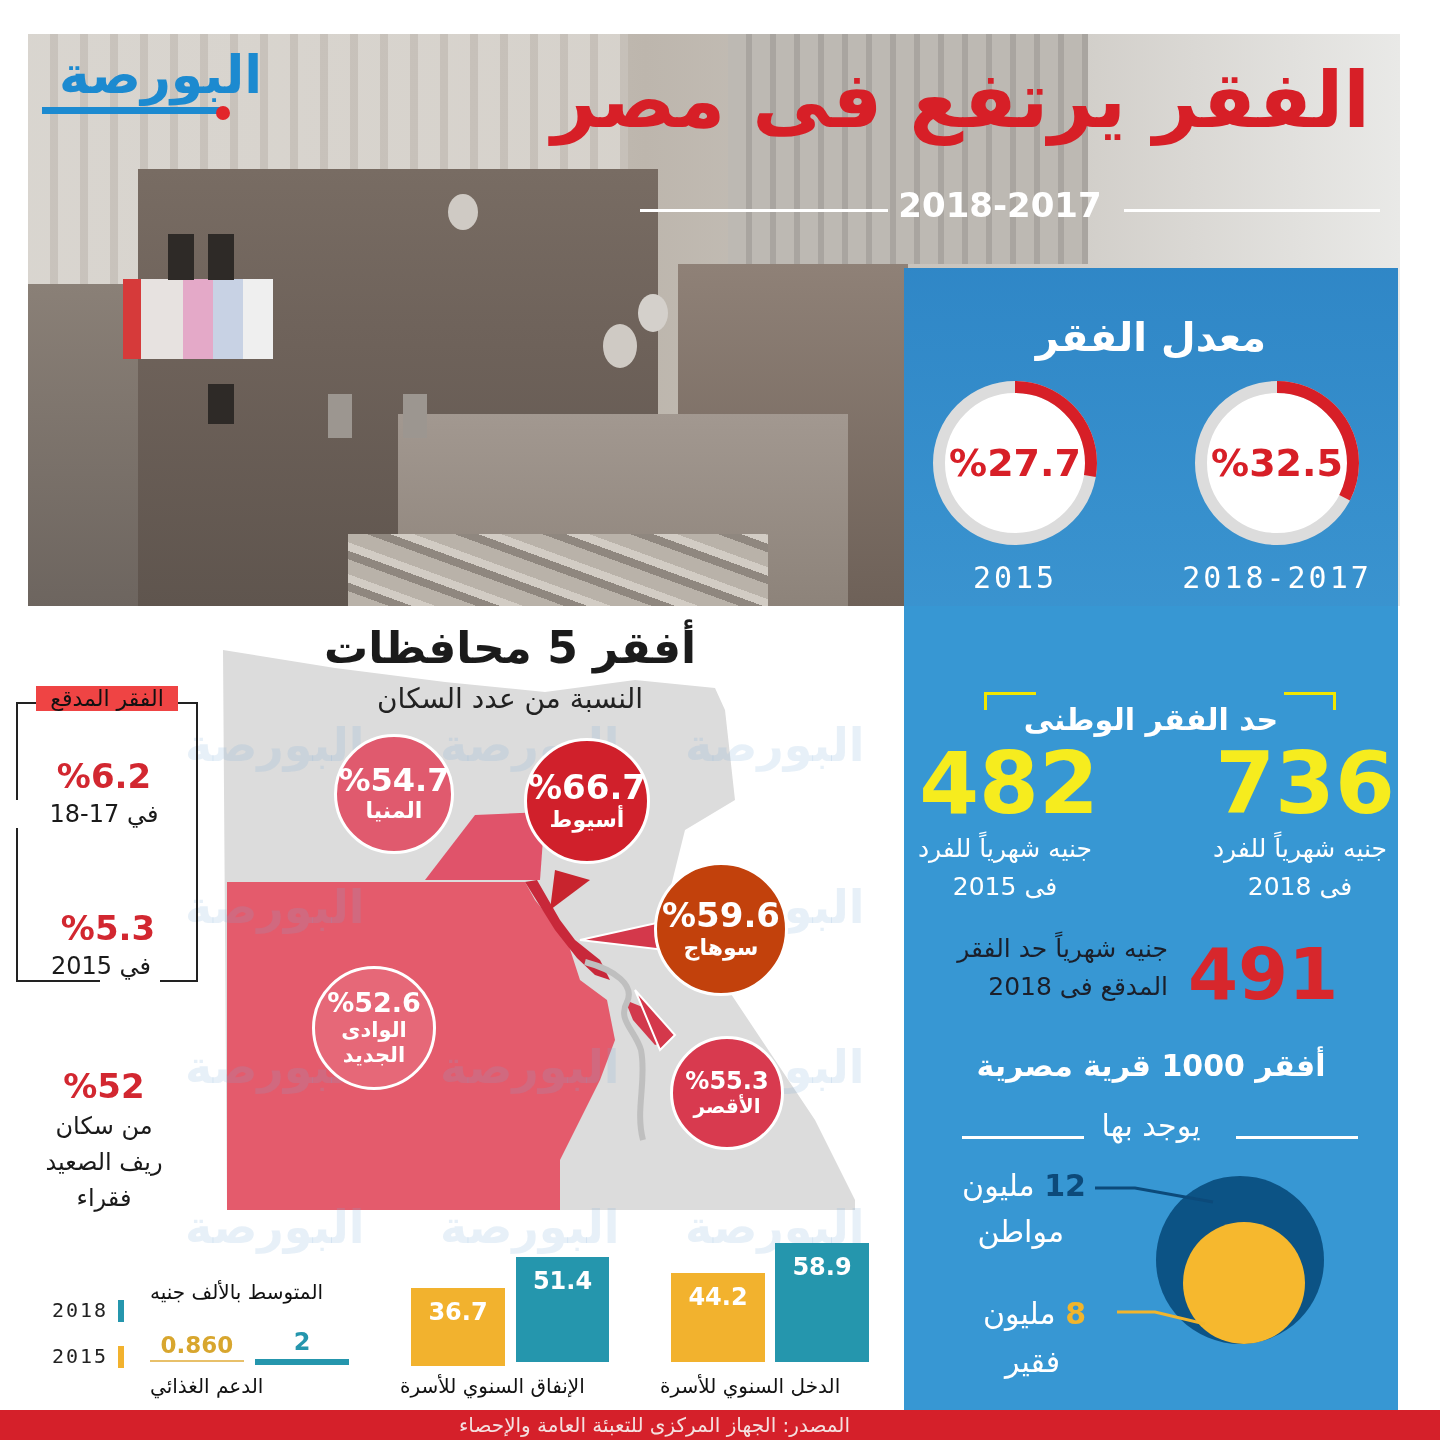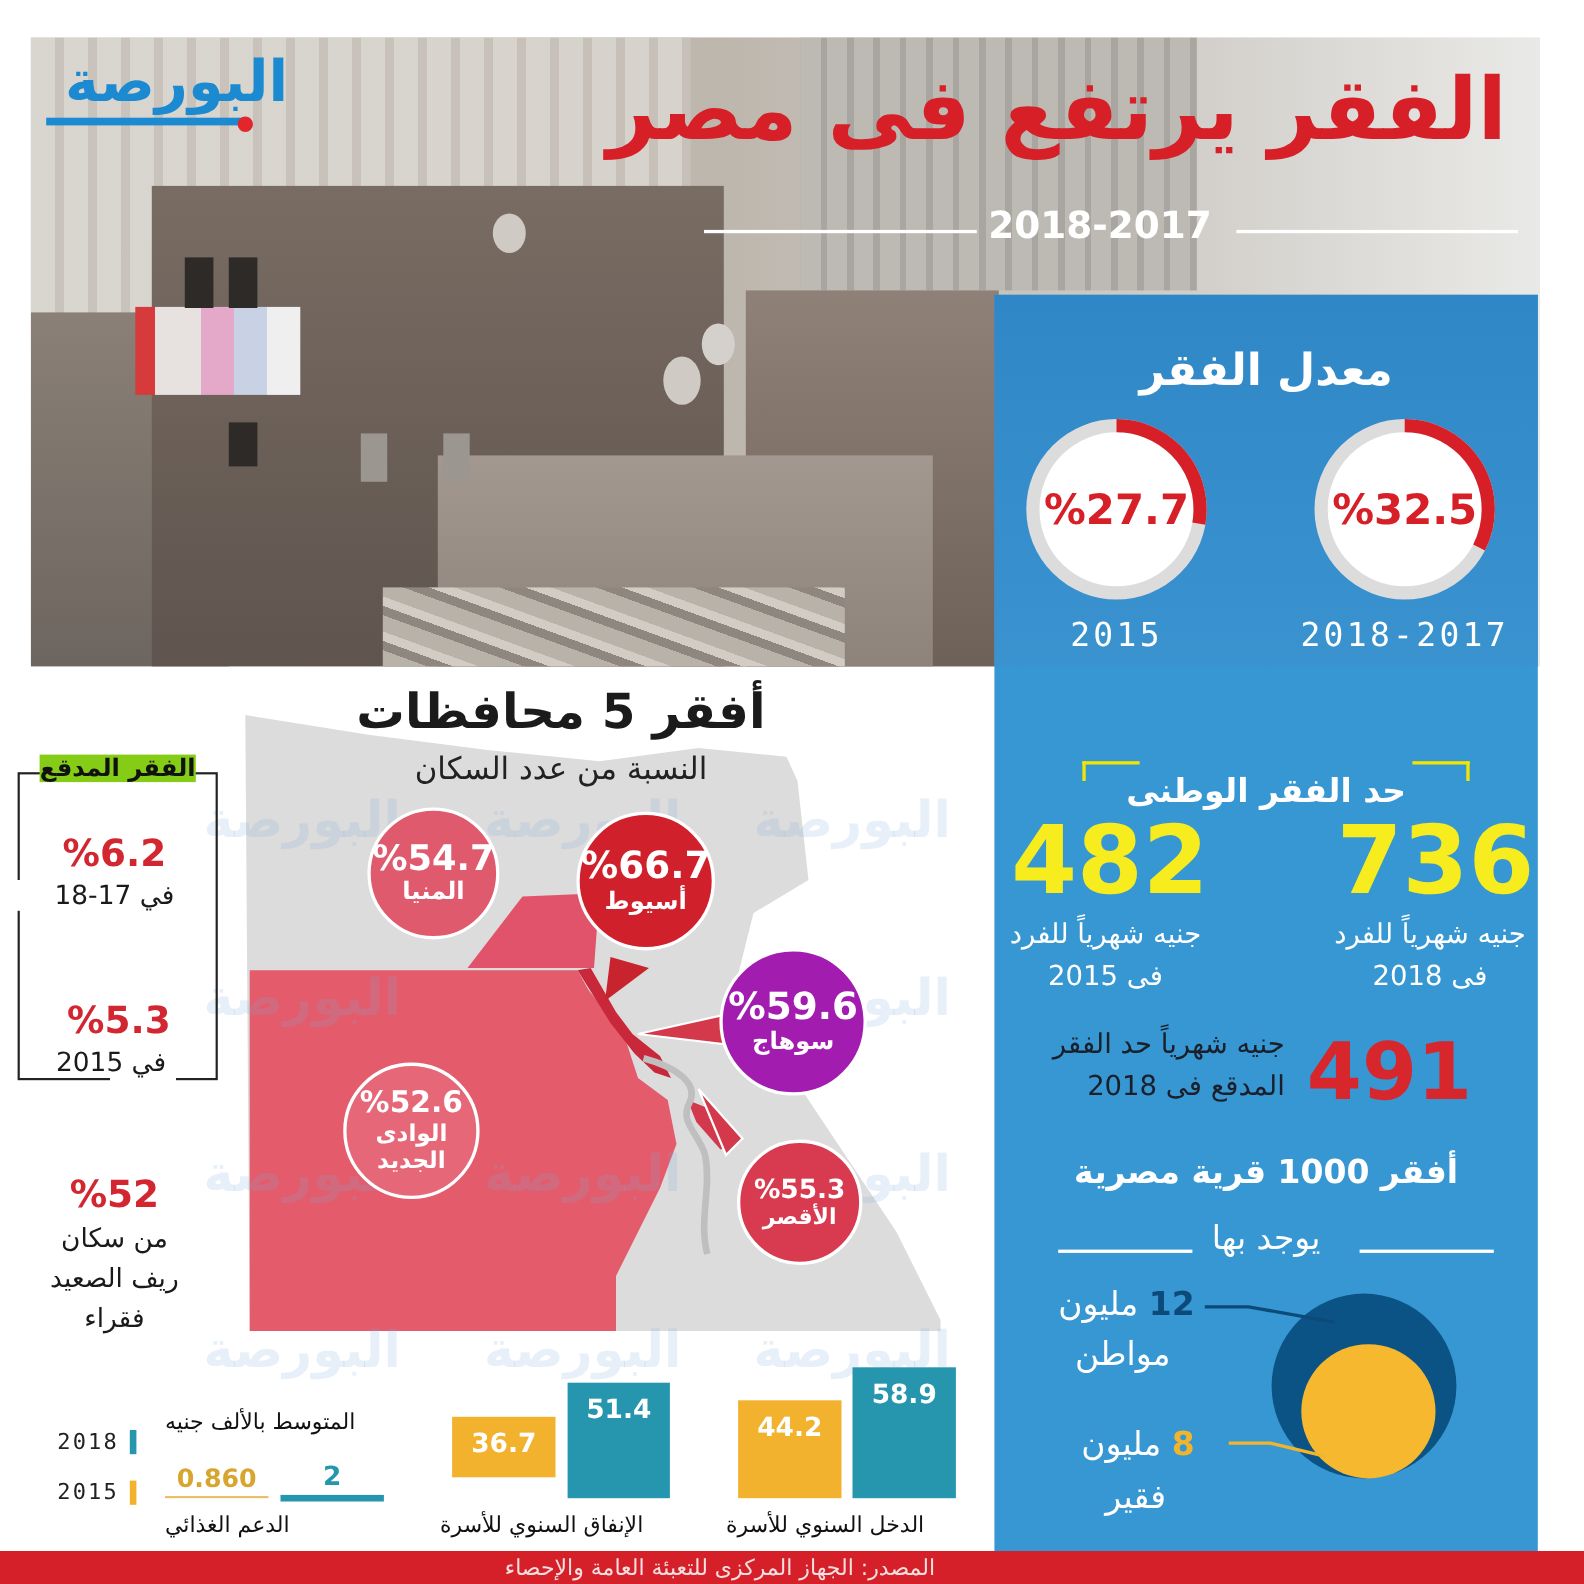--- a/index.html
+++ b/index.html
@@ -72,21 +72,21 @@
   
   .map-title { left: 300px; top: 622px; width: 420px; text-align: center; font-size: 44px; font-weight: bold; color: #1b1b1b; direction: rtl; }
   .map-sub { left: 300px; top: 682px; width: 420px; text-align: center; font-size: 28px; color: #222; direction: rtl; }
 
   .gov-bubble { border-radius: 50%; display: flex; flex-direction: column; align-items: center; justify-content: center; color: #ffffff; text-align: center; }
   .gov-val { font-weight: bold; line-height: 1.1; }
   .gov-name { font-weight: bold; direction: rtl; line-height: 1.2; }
 
   
   .ext-bracket { left: 16px; top: 702px; width: 182px; height: 280px; border: 2px solid #222; }
-  .ext-title { left: 36px; top: 686px; width: 142px; background: #84cc16; text-align: center; font-size: 22px; font-weight: bold; color: #111; direction: rtl; }
+  .ext-title { left: 36px; top: 686px; width: 142px; background: #ef4444; text-align: center; font-size: 22px; font-weight: normal; color: #111; direction: rtl; }
   .ext-val { font-size: 34px; font-weight: bold; color: #d22730; text-align: center; width: 180px; }
   .ext-lbl { font-size: 24px; color: #1a1a1a; text-align: center; width: 180px; direction: rtl; background: #fff; }
 
   
   .bar { position: absolute; }
   .bar-val { position: absolute; top: 10px; width: 100%; text-align: center; color: #ffffff; font-weight: bold; font-size: 24px; }
   .bar-cat { font-size: 20px; font-weight: normal; color: #111; direction: rtl; text-align: left; }
   .legend-year { font-family: "DejaVu Sans Mono", monospace; font-size: 20px; color: #222; letter-spacing: 2px; }
   .legend-swatch { width: 6px; height: 22px; }
 
@@ -226,21 +226,21 @@
   <polygon points="35,30 70,40 30,70" fill="#c8242e"></polygon>
   <polygon points="150,80 145,110 60,100" fill="#d4384b" stroke="#fff" stroke-width="2"></polygon>
   <polygon points="115,150 155,195 140,210" fill="#d4384b" stroke="#fff" stroke-width="2"></polygon>
 </svg>
 
 <div class="abs gov-bubble" style="left:524px;top:738px;width:126px;height:126px;background:#d0202b;border:3px solid #fff">
   <div class="gov-val" style="font-size:34px">%66.7</div>
   <div class="gov-name" style="font-size:22px">أسيوط</div>
 </div>
 
-<div class="abs gov-bubble" style="left:654px;top:862px;width:134px;height:134px;background:#a21caf;border:3px solid #fff">
+<div class="abs gov-bubble" style="left:654px;top:862px;width:134px;height:134px;background:#c2410c;border:3px solid #fff">
   <div class="gov-val" style="font-size:34px">%59.6</div>
   <div class="gov-name" style="font-size:22px">سوهاج</div>
 </div>
 
 <div class="abs gov-bubble" style="left:670px;top:1036px;width:114px;height:114px;background:#d83a4f;border:3px solid #fff">
   <div class="gov-val" style="font-size:24px">%55.3</div>
   <div class="gov-name" style="font-size:20px">الأقصر</div>
 </div>
 
 <div class="abs gov-bubble" style="left:334px;top:734px;width:120px;height:120px;background:#e05a6e;border:3px solid #fff">
@@ -272,21 +272,21 @@
 <div class="abs legend-swatch" style="left:118px;top:1346px;background:#f2b22e"></div>
 
 <div class="abs bar-cat" style="left:150px;top:1280px;width:200px">المتوسط بالألف جنيه</div>
 
 <div class="abs" style="left:150px;top:1332px;width:94px;text-align:center;font-size:23px;font-weight:bold;color:#d8a62e">0.860</div>
 <div class="abs" style="left:150px;top:1360px;width:94px;height:2px;background:#e8c06a"></div>
 <div class="abs" style="left:255px;top:1328px;width:94px;text-align:center;font-size:24px;font-weight:bold;color:#2596ad">2</div>
 <div class="abs" style="left:255px;top:1359px;width:94px;height:6px;background:#2596ad"></div>
 <div class="abs bar-cat" style="left:150px;top:1374px;width:200px">الدعم الغذائي</div>
 
-<div class="bar" style="left:411px;top:1288px;width:94px;height:55px;background:#f2b22e">
+<div class="bar" style="left:411px;top:1288px;width:94px;height:78px;background:#f2b22e">
   <div class="bar-val">36.7</div>
 </div>
 <div class="bar" style="left:516px;top:1257px;width:93px;height:105px;background:#2596ad">
   <div class="bar-val">51.4</div>
 </div>
 <div class="abs bar-cat" style="left:400px;top:1374px;width:220px">الإنفاق السنوي للأسرة</div>
 
 <div class="bar" style="left:671px;top:1273px;width:94px;height:89px;background:#f2b22e">
   <div class="bar-val">44.2</div>
 </div>

